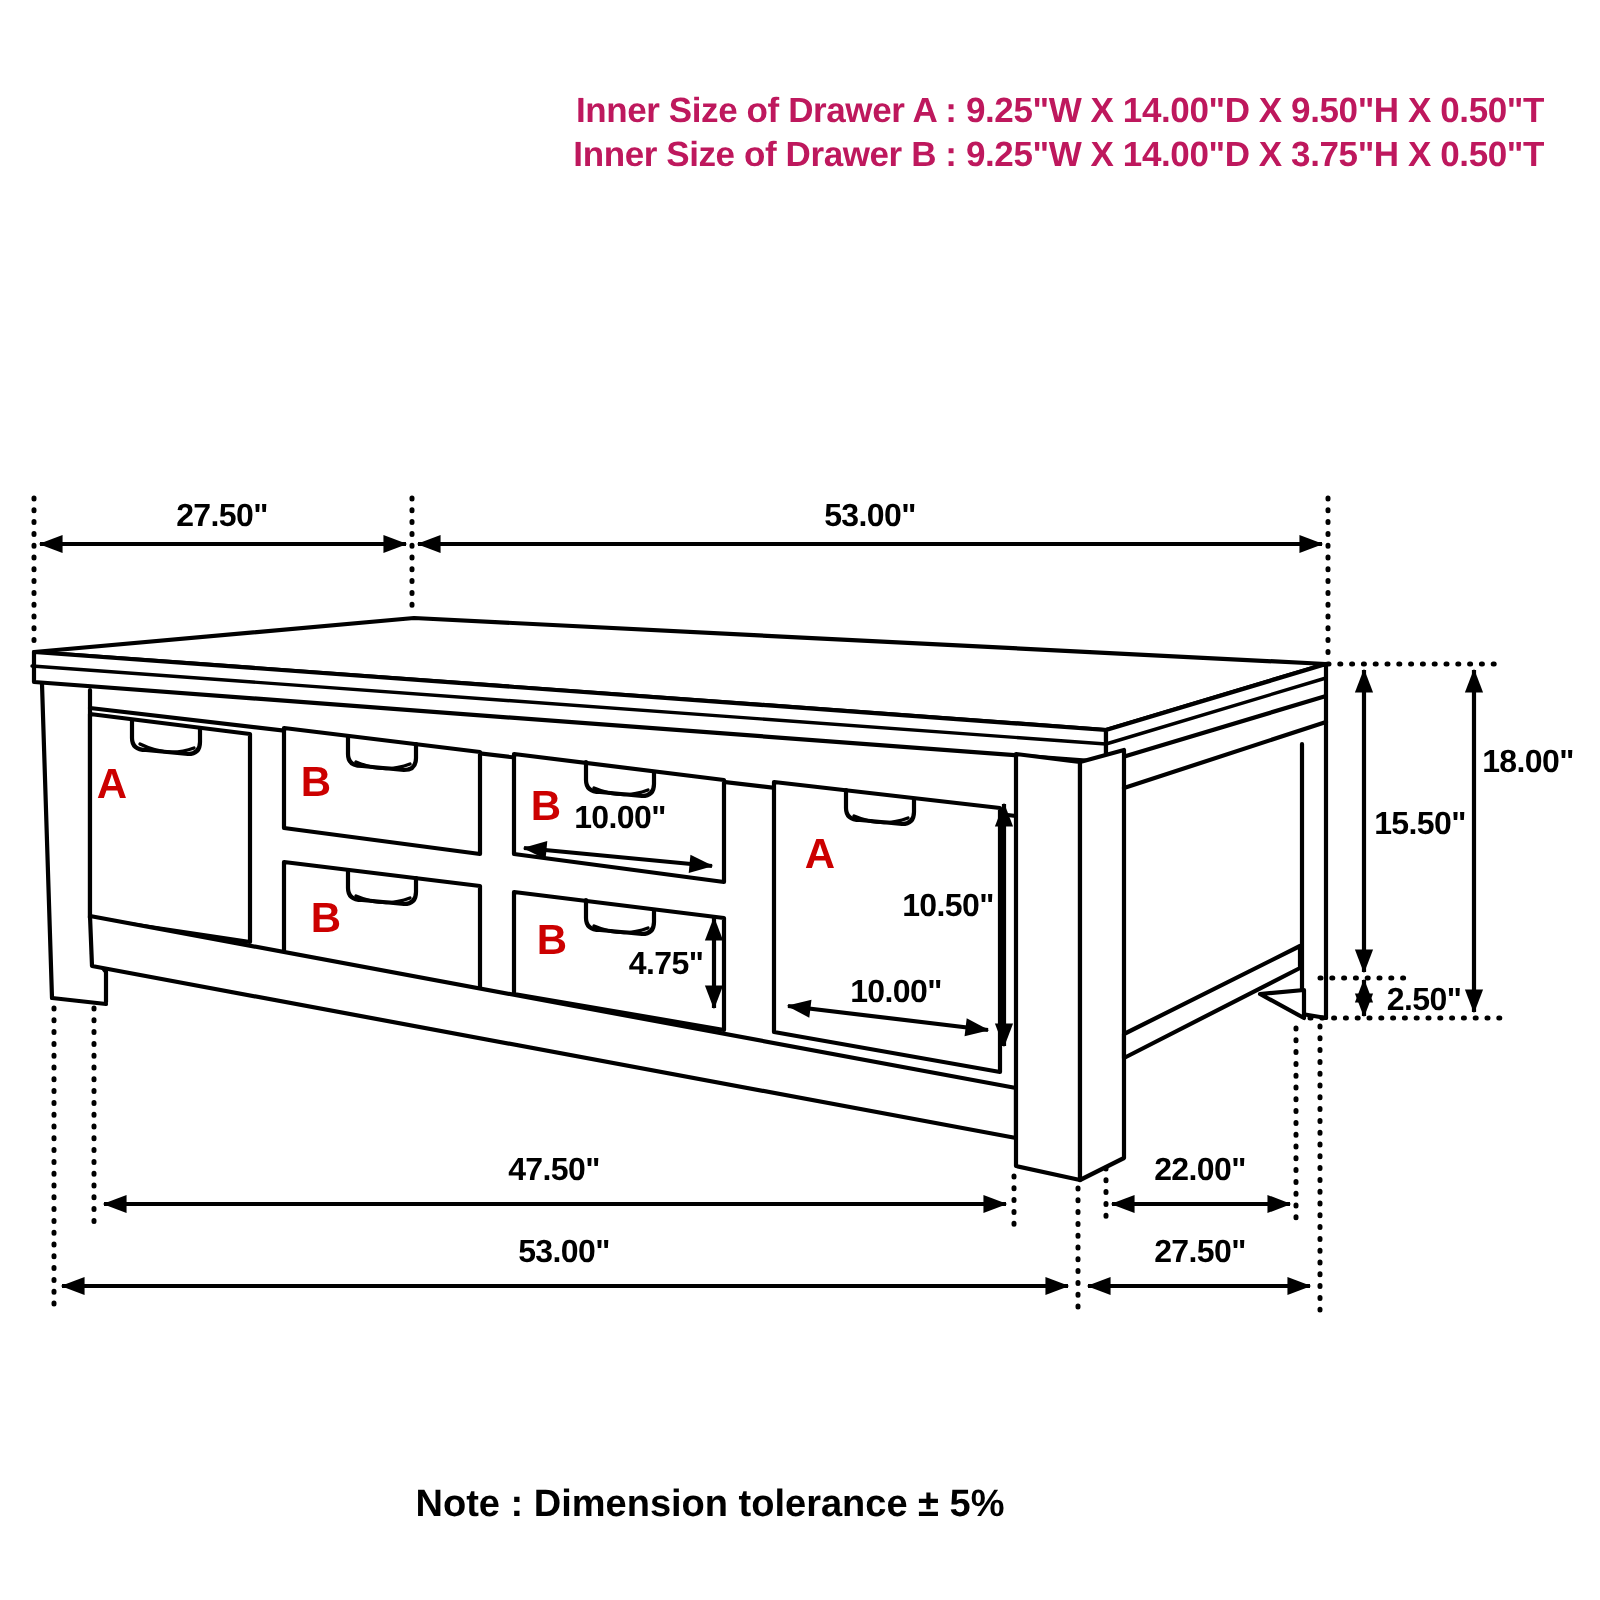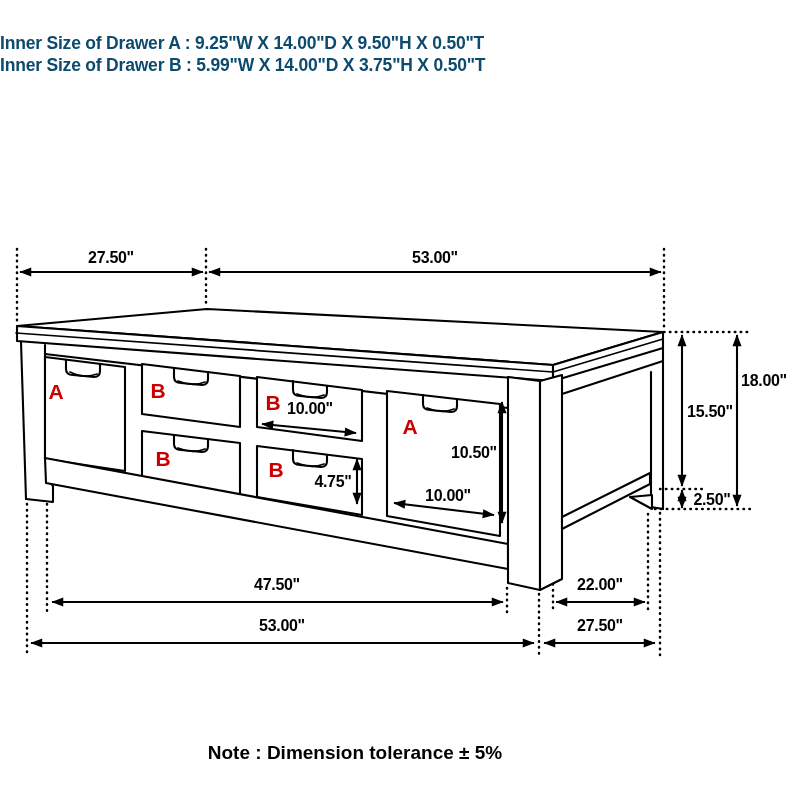--- a/index.html
+++ b/index.html
@@ -1,40 +1,40 @@
 <!DOCTYPE html>
 <html><head>
 <meta charset="utf-8">
 <style>
   html,body{margin:0;padding:0;background:#ffffff;}
   #canvas{position:relative;width:800px;height:800px;background:#ffffff;overflow:hidden;
           font-family:"Liberation Sans",sans-serif;}
-  .title-block{position:absolute;top:32px;left:0;width:772px;text-align:left;
-               font-weight:bold;font-size:17.5px;line-height:22px;color:#0c4a6e;letter-spacing:-0.2px;}
+  .title-block{position:absolute;top:44px;left:0;width:772px;text-align:right;
+               font-weight:bold;font-size:17.5px;line-height:22px;color:#be185d;letter-spacing:-0.2px;}
   .note-block{position:absolute;top:742px;left:0;width:710px;text-align:center;
               font-weight:bold;font-size:19px;color:#000;}
   svg{position:absolute;top:0;left:0;}
   .ln{stroke:#000000;stroke-width:2.1;fill:none;stroke-linejoin:round;stroke-linecap:round;}
   .lnw{stroke:#000000;stroke-width:2.1;fill:#ffffff;stroke-linejoin:round;}
   .thin{stroke:#000000;stroke-width:1.7;fill:none;stroke-linecap:round;}
   .dot{stroke:#000000;stroke-width:2.5;fill:none;stroke-linecap:round;stroke-dasharray:0.5 5.4;}
   .dim{stroke:#000000;stroke-width:2.1;fill:none;}
   .dimtxt{font-family:"Liberation Sans",sans-serif;font-weight:bold;font-size:16px;fill:#000;
           text-anchor:middle;letter-spacing:-0.3px;}
   .redtxt{font-family:"Liberation Sans",sans-serif;font-weight:bold;font-size:21px;
           text-anchor:middle;letter-spacing:0px;}
 </style>
 </head>
 <body>
 
 <div id="canvas">
 
   <div class="title-block">
     <div>Inner Size of Drawer A : 9.25"W X 14.00"D X 9.50"H X 0.50"T</div>
-    <div>Inner Size of Drawer B : 5.99"W X 14.00"D X 3.75"H X 0.50"T</div>
+    <div>Inner Size of Drawer B : 9.25"W X 14.00"D X 3.75"H X 0.50"T</div>
   </div>
 
   <svg width="800" height="800" viewBox="0 0 800 800">
     <defs>
       <marker id="ah" viewBox="0 0 12 10" refX="11" refY="5" markerWidth="13" markerHeight="11" orient="auto-start-reverse" markerUnits="userSpaceOnUse">
         <path d="M0.6,0.8 L11.6,5 L0.6,9.2 Z" fill="#000000"></path>
       </marker>
     </defs>
 
     <g>

